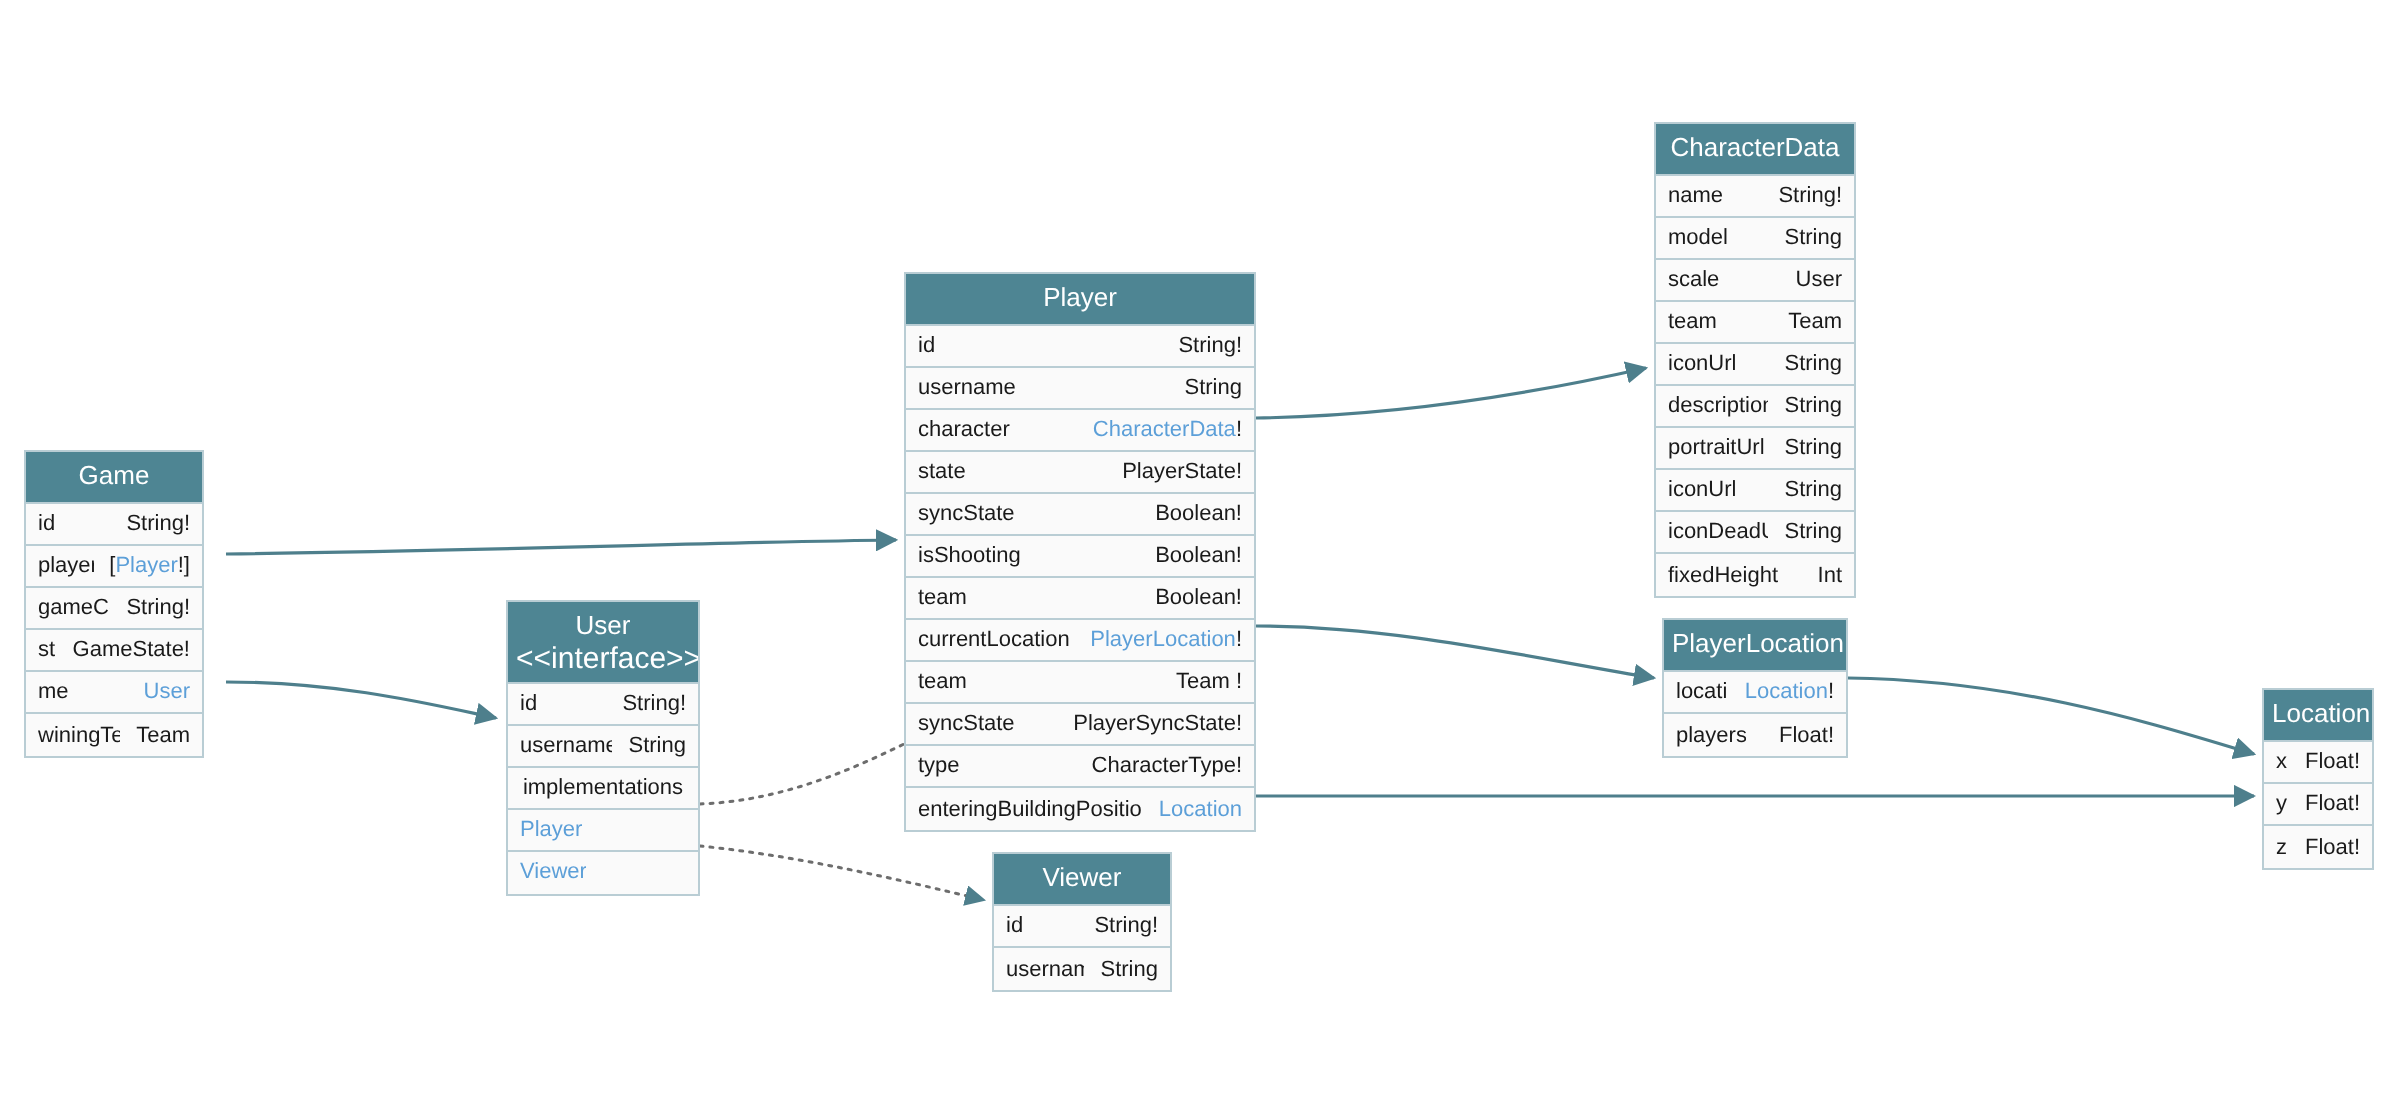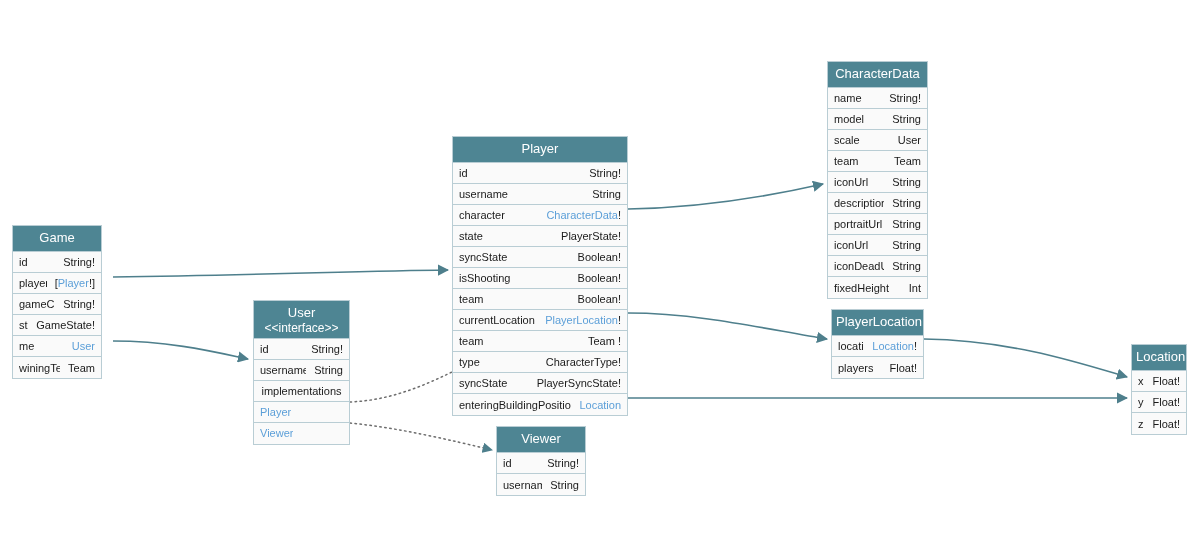--- a/index.html
+++ b/index.html
@@ -34,21 +34,21 @@
     text-align: center;
     font-size: 13px;
     line-height: 1.55;
     padding: 2px 4px 3px 4px;
     border-bottom: 1px solid #b9cdd4;
     white-space: nowrap;
     overflow: hidden;
   }
   .ent-header .sub {
     display: block;
-    font-size: 12px;
+    font-size: 15px;
     line-height: 1.05;
     margin-top: -1px;
   }
   .ent-rows { display: block; }
   .row {
     display: flex;
     align-items: center;
     justify-content: space-between;
     height: 21px;
     padding: 0 6px;
@@ -195,28 +195,28 @@
           </div>
           <div class="row">
             <span class="fname">currentLocation</span>
             <span class="ftype link"><span>PlayerLocation</span><span class="bang">!</span></span>
           </div>
           <div class="row">
             <span class="fname">team</span>
             <span class="ftype">Team !</span>
           </div>
           <div class="row">
+            <span class="fname">syncState</span>
+            <span class="ftype">PlayerSyncState!</span>
+          </div>
+          <div class="row">
             <span class="fname">type</span>
             <span class="ftype">CharacterType!</span>
           </div>
           <div class="row">
-            <span class="fname">syncState</span>
-            <span class="ftype">PlayerSyncState!</span>
-          </div>
-          <div class="row">
             <span class="fname">enteringBuildingPosition</span>
             <span class="ftype link">Location</span>
           </div>
         </div>
       </div>
       <div class="entity" style="left: 827px; top: 61px; width: 101px;">
         <div class="ent-header"><span>CharacterData</span></div>
         <div class="ent-rows">
           <div class="row">
             <span class="fname">name</span>

